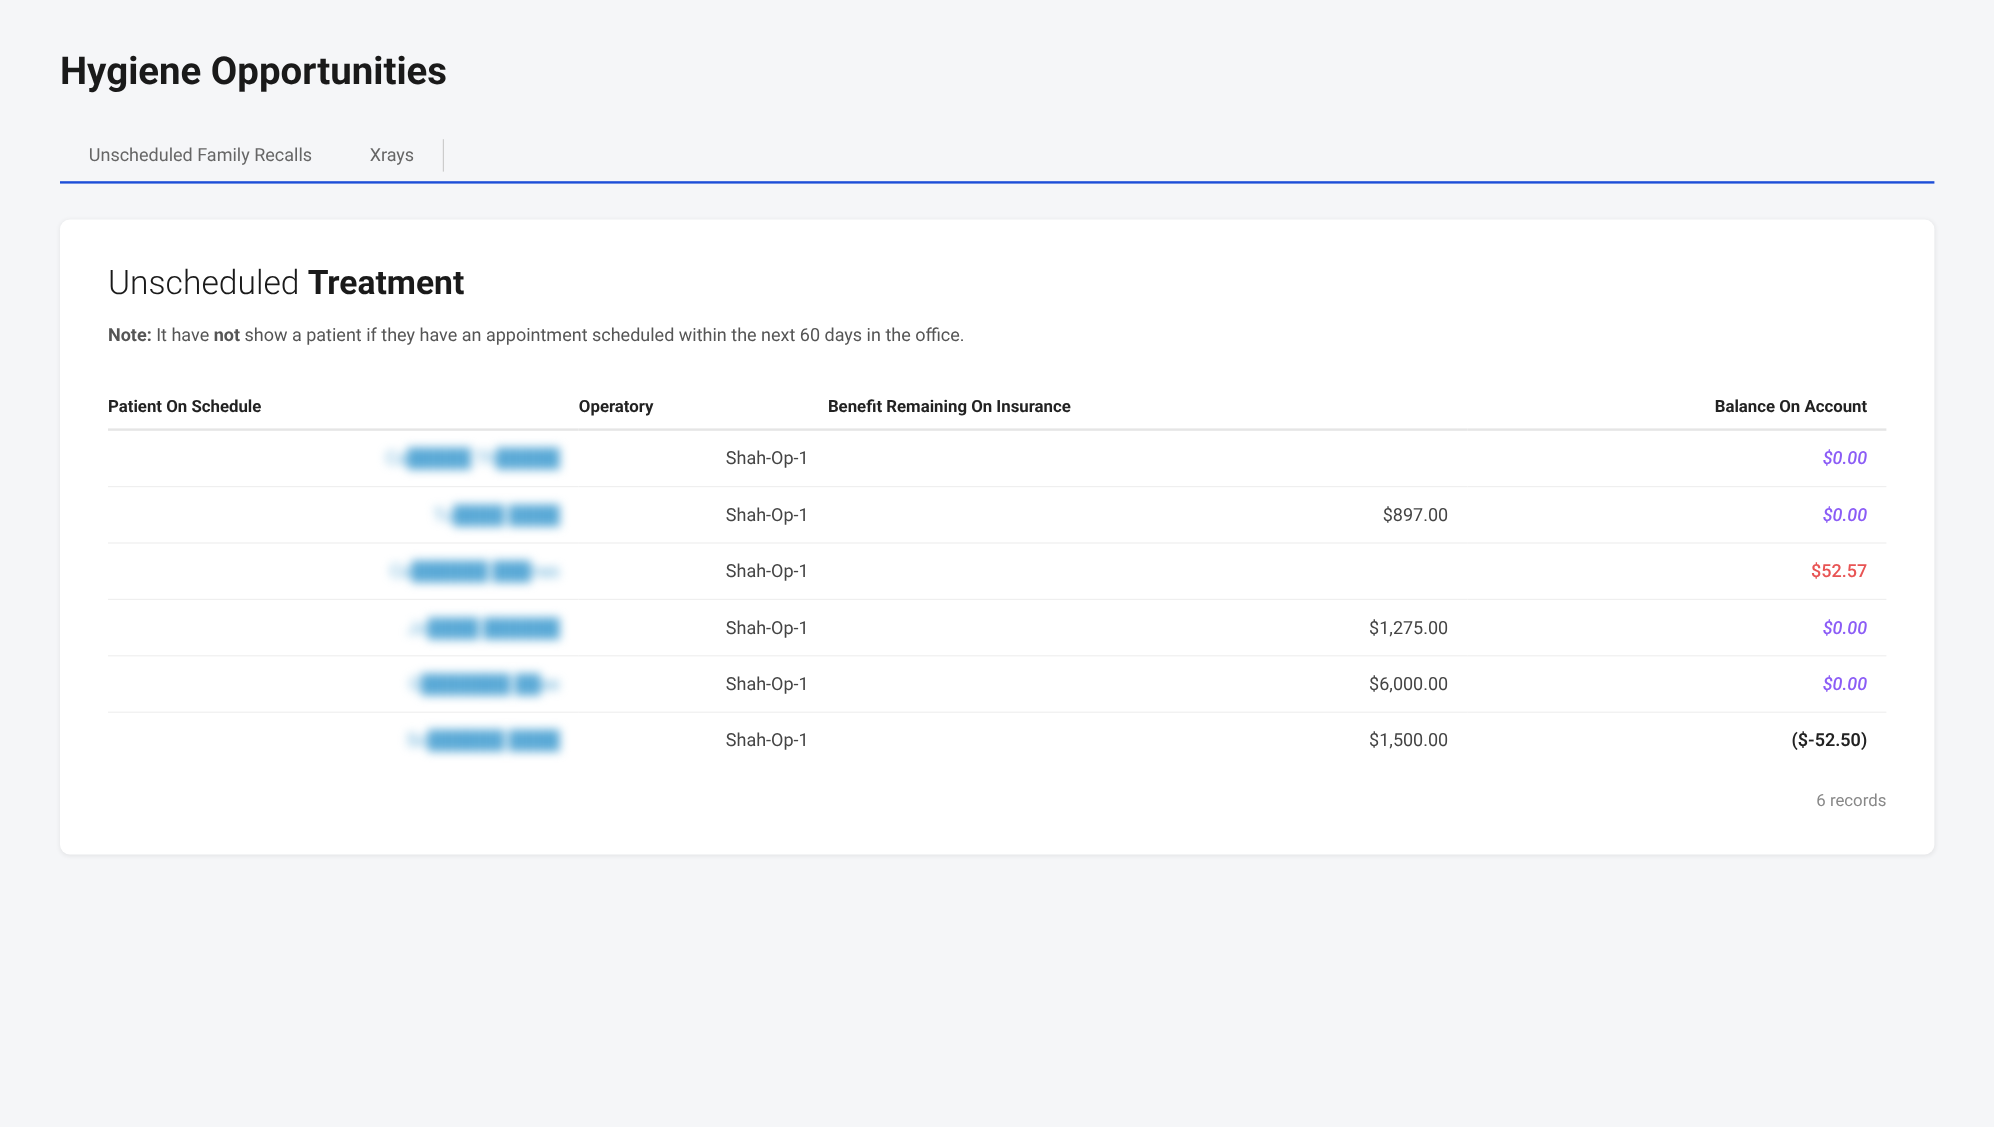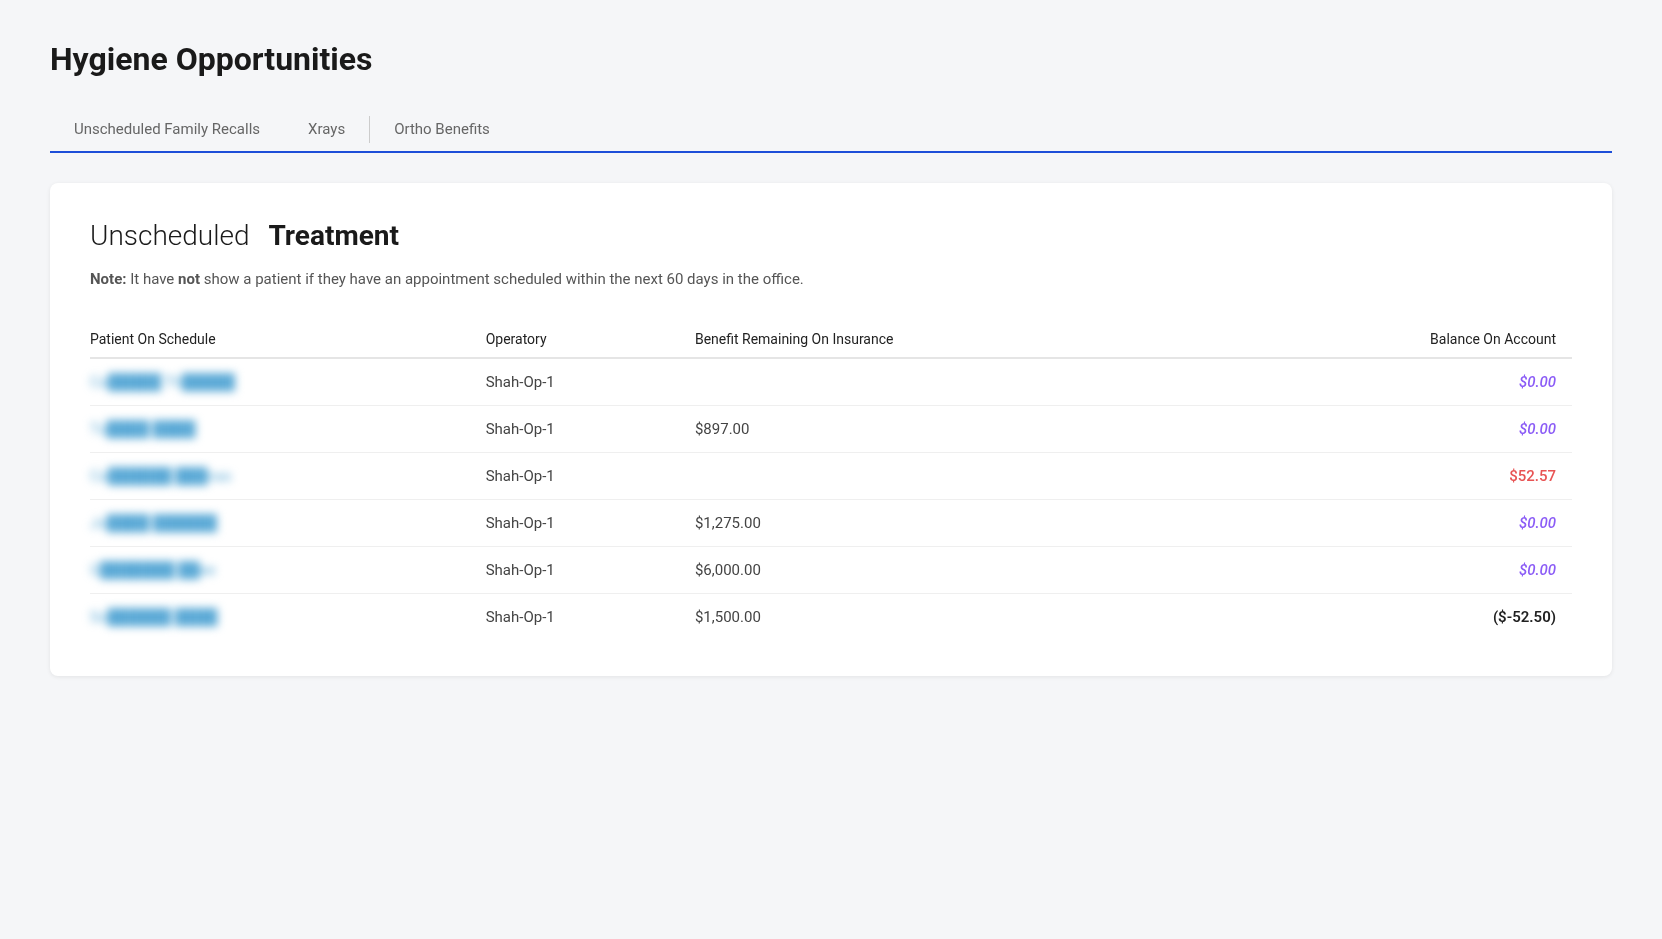--- a/index.html
+++ b/index.html
@@ -62,21 +62,20 @@
 
     .section-title {
       font-size: 28px;
       font-weight: 300;
       color: #1a1a1a;
       margin-bottom: 16px;
     }
 
     .section-title strong {
       font-weight: 700;
-      margin-left: 12px;
     }
 
     .description {
       font-size: 15px;
       color: #555;
       margin-bottom: 10px;
       line-height: 1.5;
     }
 
     .note {
@@ -90,37 +89,38 @@
       font-weight: 700;
     }
 
     table {
       width: 100%;
       border-collapse: collapse;
     }
 
     thead tr th {
       font-size: 14px;
-      font-weight: 400;
+      font-weight: 700;
       color: #222;
       padding: 10px 16px 10px 0;
       text-align: left;
       border-bottom: 2px solid #e5e5e5;
     }
 
     thead tr th:last-child {
       text-align: right;
     }
 
     tbody tr td {
       padding: 14px 16px 14px 0;
       font-size: 15px;
       color: #444;
       border-bottom: 1px solid #efefef;
       vertical-align: middle;
+      text-align: right;
     }
 
     tbody tr td:last-child {
       text-align: right;
     }
 
     tbody tr:last-child td {
       border-bottom: none;
     }
 
@@ -160,21 +160,20 @@
   </style>
 </head>
 <body>
 
 <h1 class="page-title">Hygiene Opportunities</h1>
 
 <div class="tabs">
   <div class="tab">Unscheduled Family Recalls</div>
   <div class="tab">Xrays</div>
   <div class="tab-divider"></div>
-  <div class="tab">Ortho Benefits</div>
 </div>
 
 <div class="content-card">
 
   <h2 class="section-title">
     <span>Unscheduled </span><strong>Treatment</strong>
   </h2>
 
 
   <p class="note">
@@ -223,13 +222,14 @@
         </tr>
         <tr>
           <td><a class="patient-link blurred">So██████ ████</a></td>
           <td>Shah-Op-1</td>
           <td>$1,500.00</td>
           <td class="balance-negative-black">($-52.50)</td>
         </tr>
       </tbody>
   </table>
 
+  <div class="records-count">6 records</div>
 </div>
 
 </body></html>

